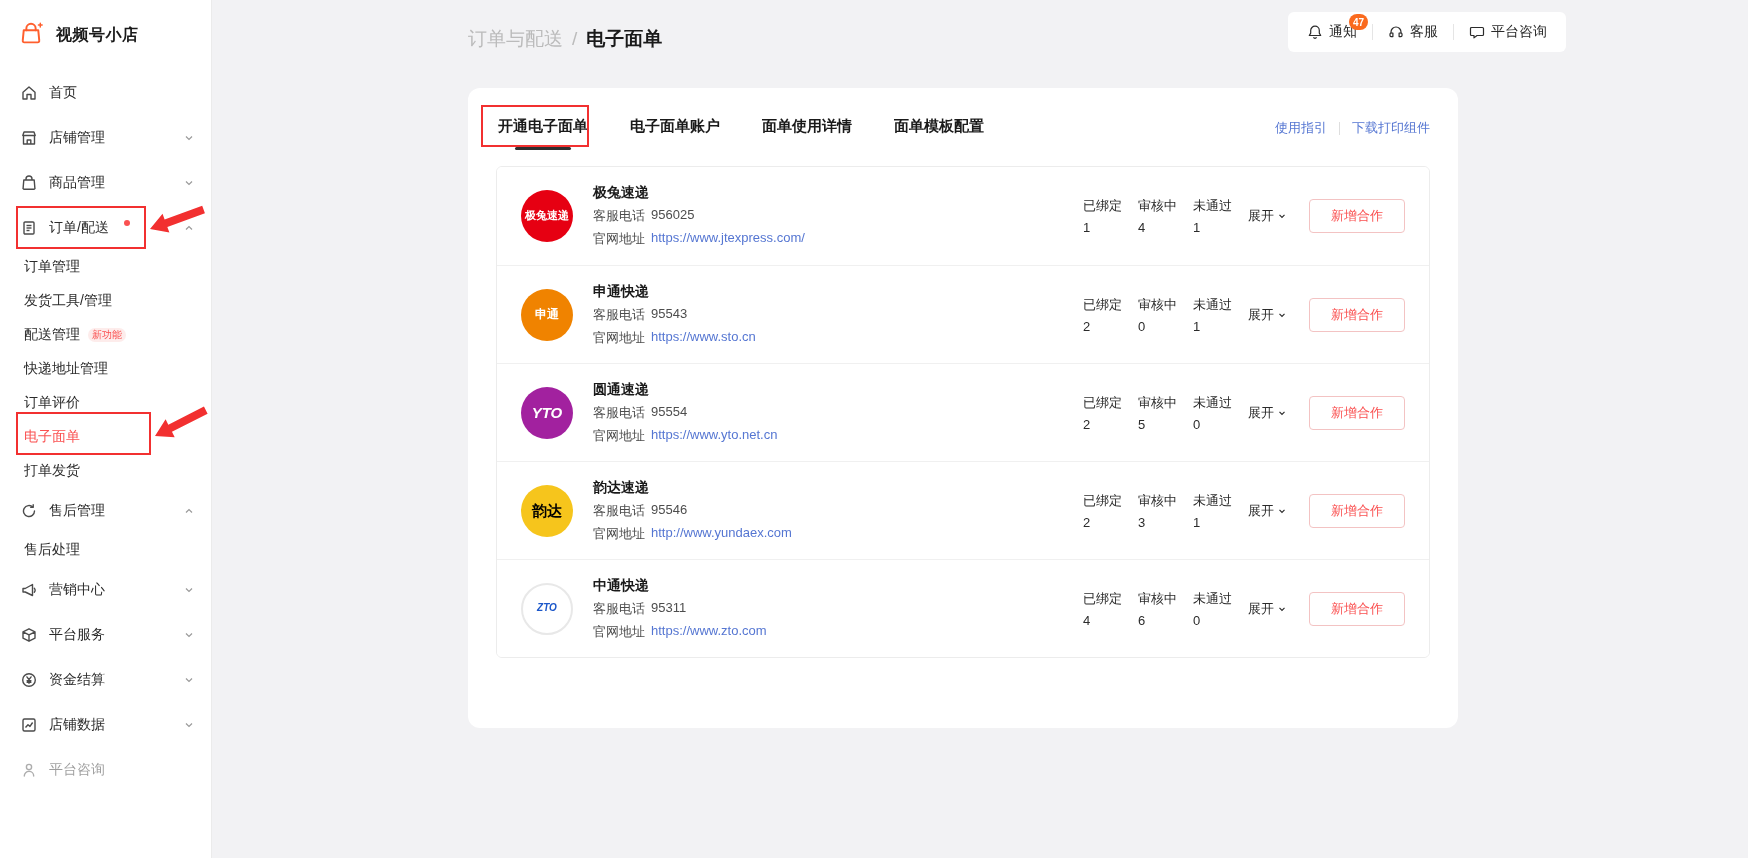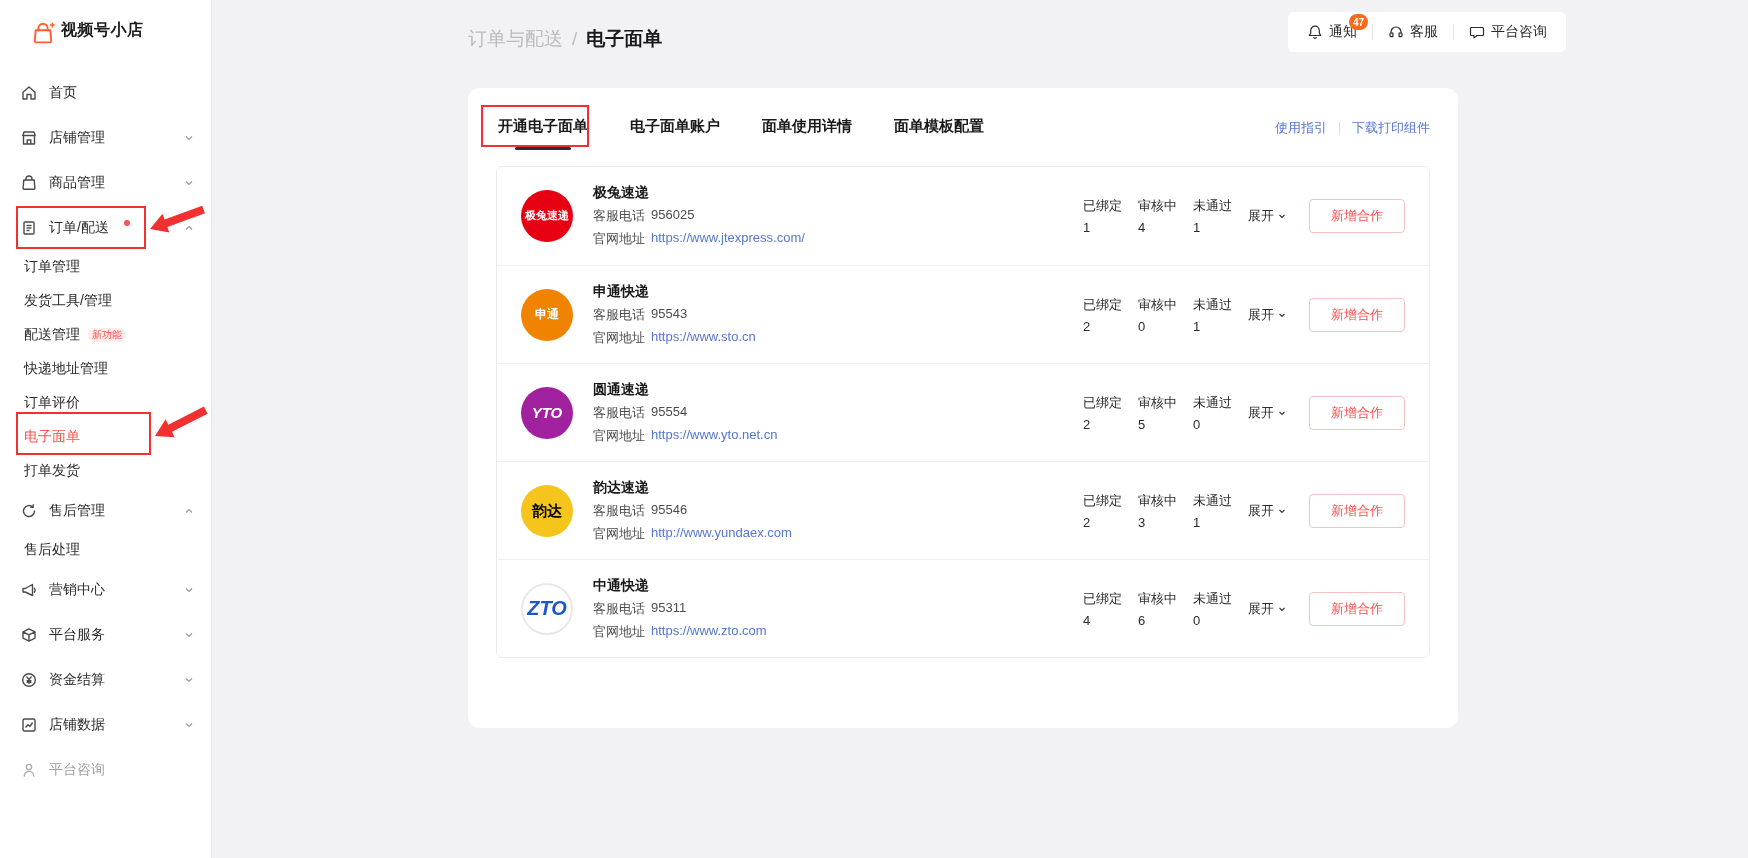--- a/index.html
+++ b/index.html
@@ -9,21 +9,21 @@
     background:#f2f2f4;
     position:relative;
     overflow:hidden;
     color:#2b2b2b;
   }
   
   .sidebar {
     position:absolute; left:0; top:0; width:212px; height:858px;
     background:#fff; border-right:1px solid #ebebeb; z-index:2;
   }
-  .logo-row { display:flex; align-items:flex-start; gap:5px; padding:20px 0 0 18px;margin-left:12px; }
+  .logo-row { display:flex; align-items:flex-end; gap:12px; padding:20px 0 0 18px; }
   .logo-text { font-size:16px; font-weight:700; color:#1a1a1a; letter-spacing:0.5px; }
   .nav { position:absolute; top:70px; left:0; right:0; }
   .nav-item {
     height:45px; display:flex; align-items:center; gap:11px;
     padding:0 16px 0 20px; font-size:14px; color:#2b2b2b; cursor:pointer;
   }
   .nav-icon { width:18px; height:18px; display:flex; flex:0 0 auto; }
   .chev { margin-left:auto; display:flex; }
   .sub-item {
     height:34px; display:flex; align-items:center;
@@ -484,21 +484,21 @@
           <span>展开</span>
           <svg width="10" height="10" viewBox="0 0 10 10">
               <polyline points="2.5,3.8 5,6.3 7.5,3.8" fill="none" stroke="#2b2b2b" stroke-width="1.2"></polyline>
             </svg>
         </span>
       </div>
       <button class="add-btn">新增合作</button>
     </div>
 
     <div class="provider-row">
-      <div class="p-logo" style="background:#ffffff;color:#1c57c9;border:2px solid #e8e8e8;font-size:20px;font-style:italic">ZTO</div>
+      <div class="p-logo" style="background:#ffffff;color:#1c57c9;border:2px solid #e8e8e8;font-size:10px;font-style:italic">ZTO</div>
       <div class="p-info">
         <div class="p-name">中通快递</div>
         <div class="p-line">
           <span>客服电话</span>
           <span>95311</span>
         </div>
         <div class="p-line">
           <span>官网地址</span>
           <a class="p-url">https://www.zto.com</a>
         </div>

